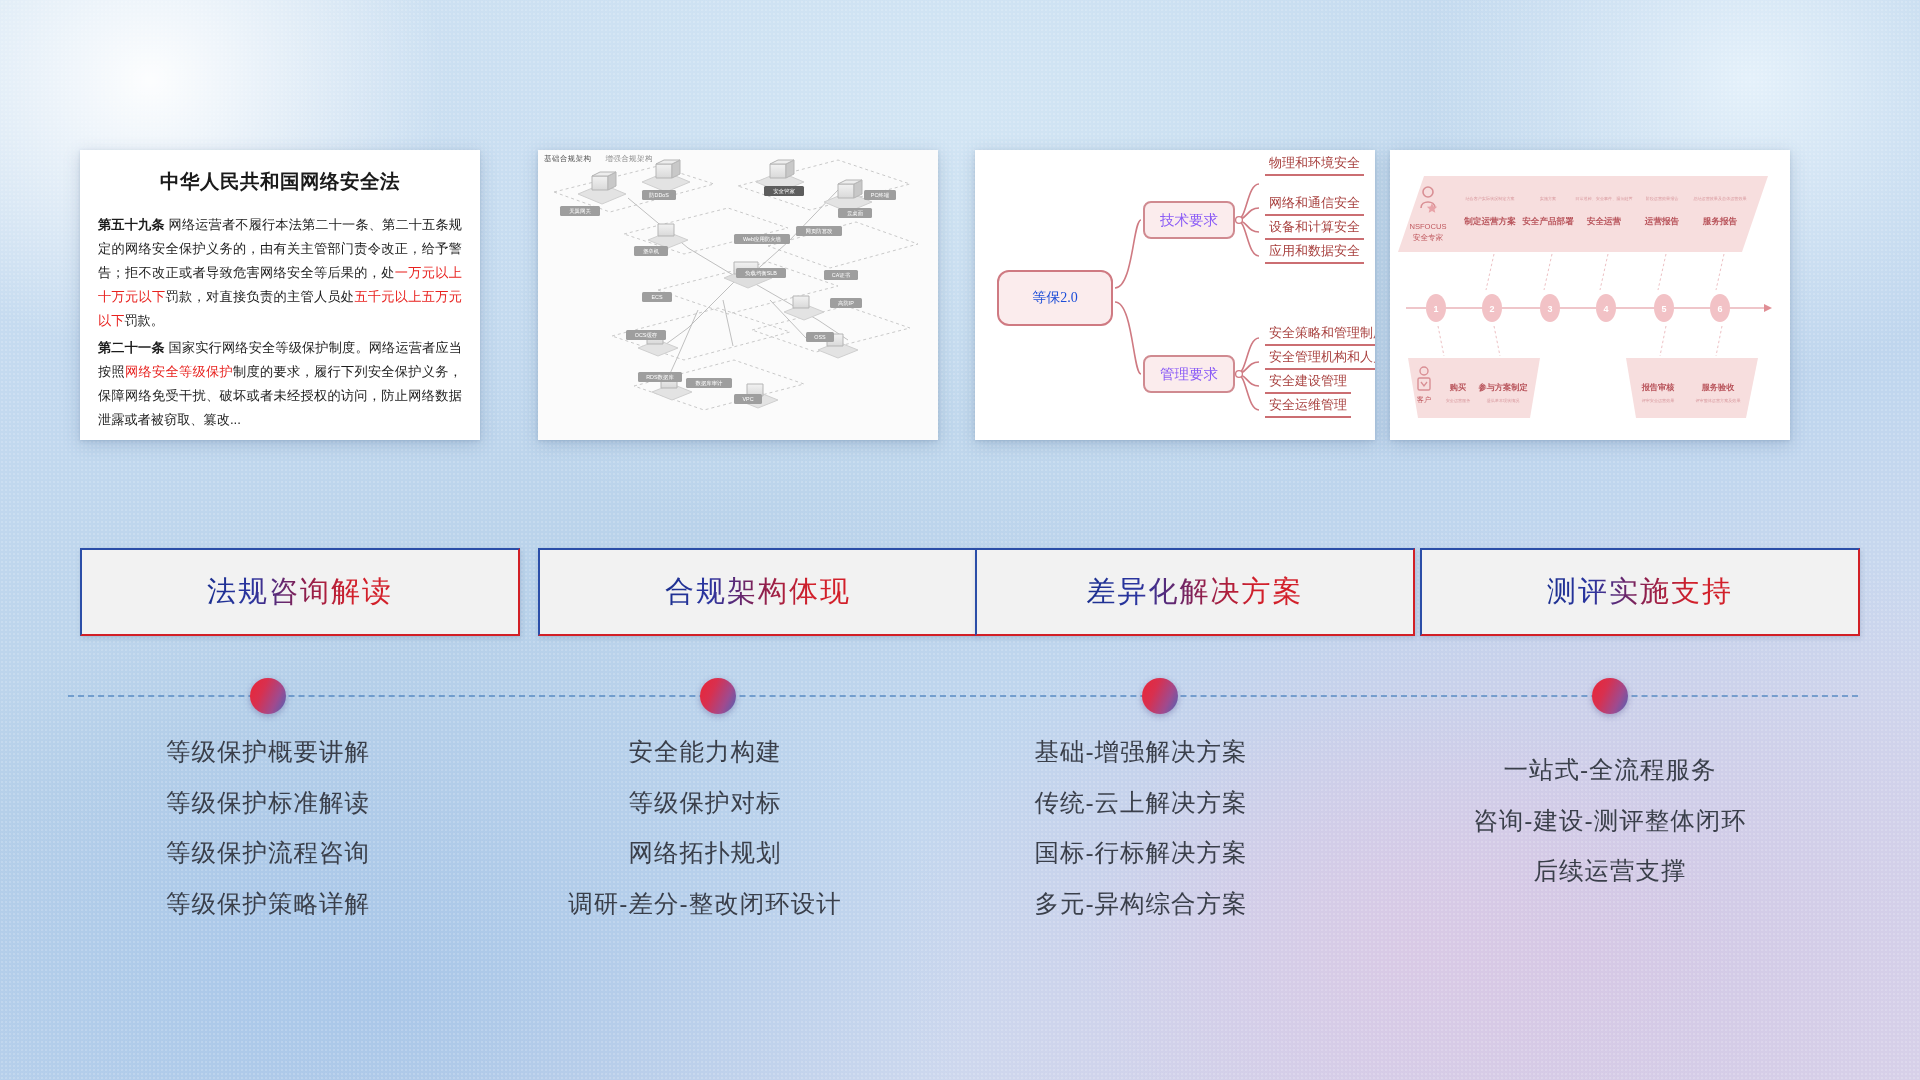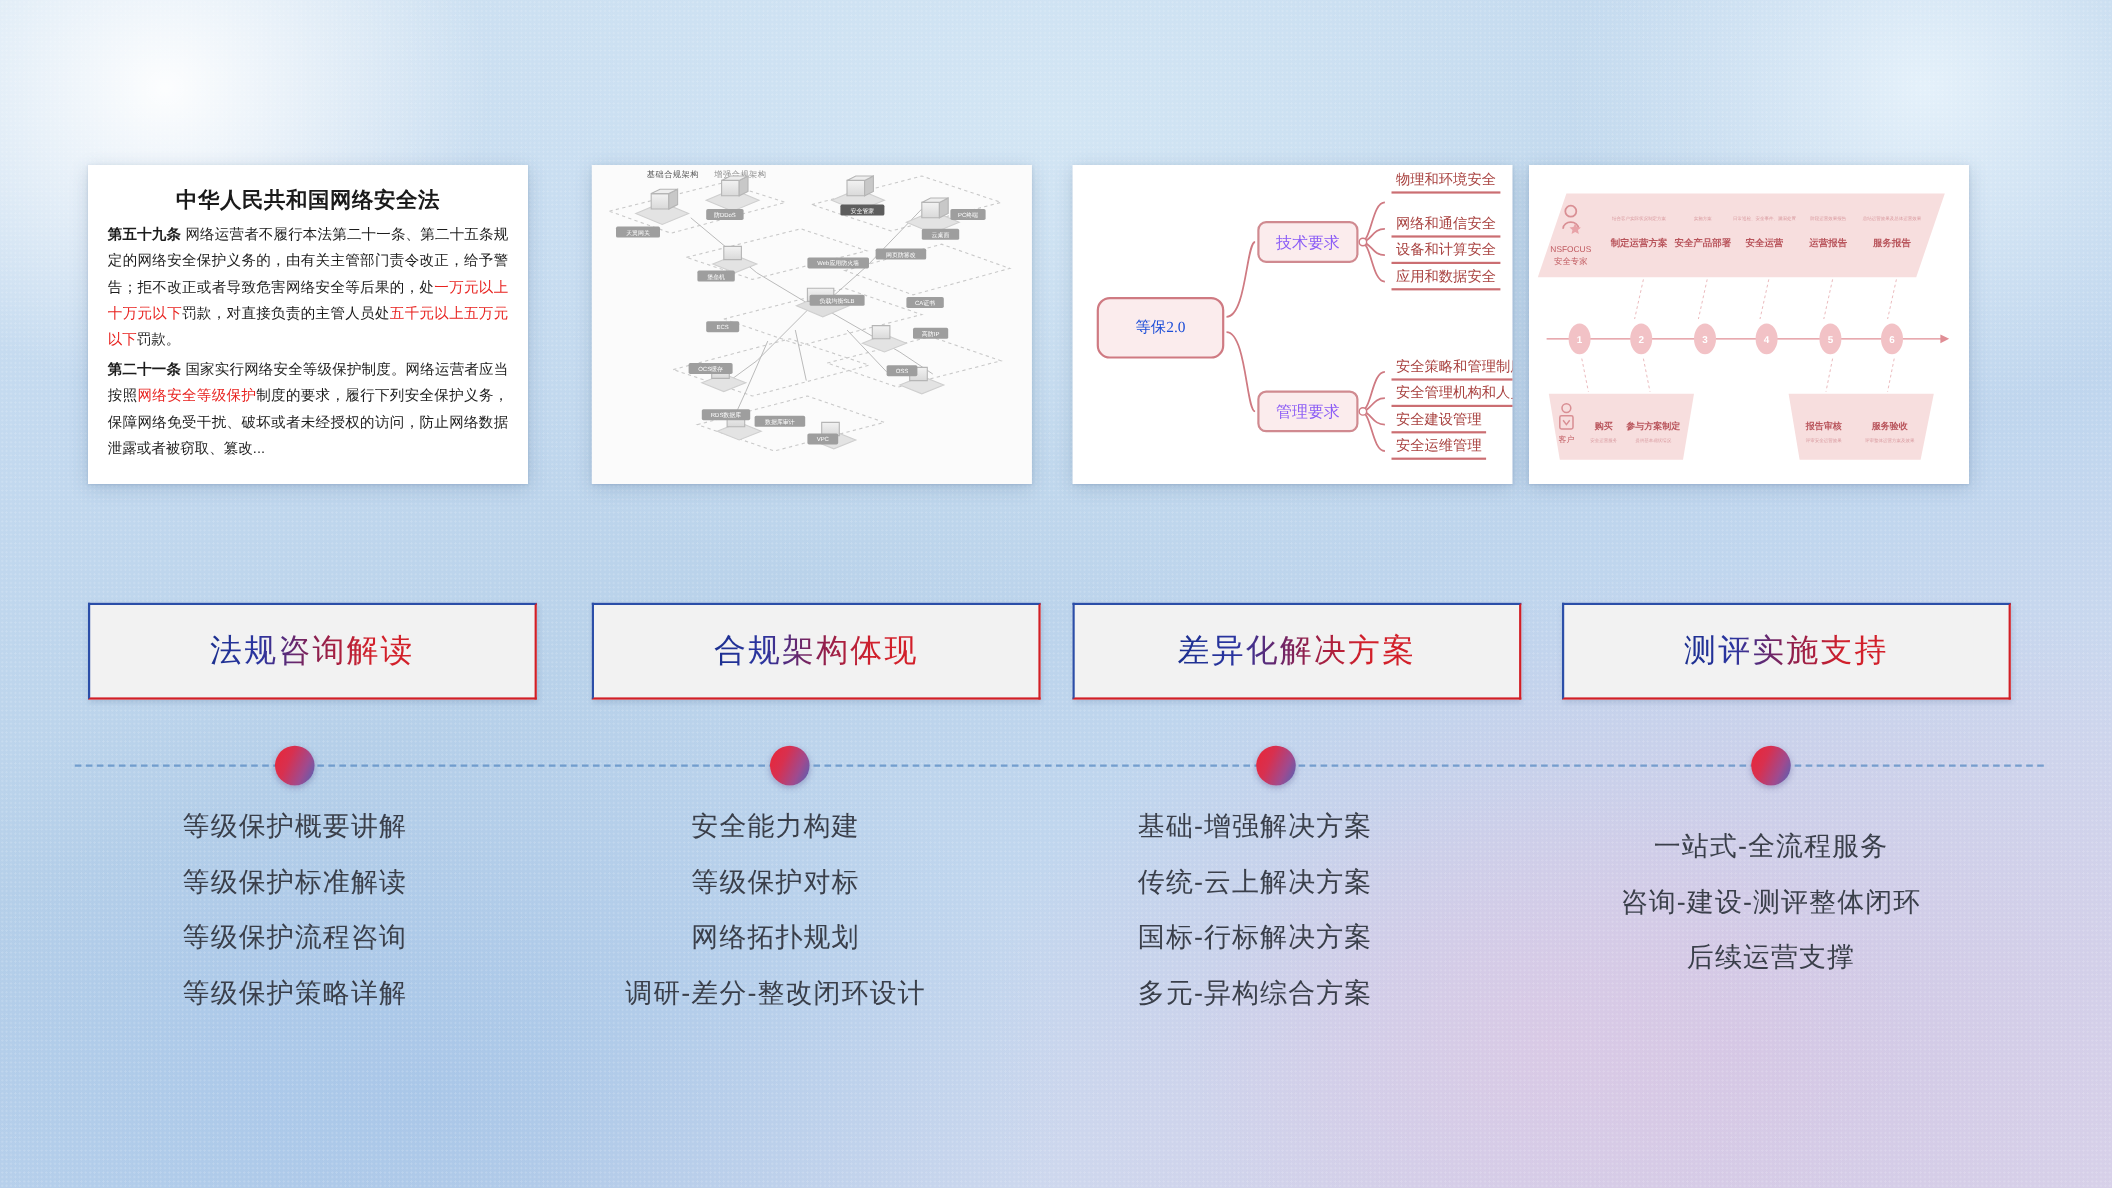--- a/index.html
+++ b/index.html
@@ -37,30 +37,30 @@
     overflow:hidden;
   }
   .card-1 { left:80px; }
   .card-2 { left:538px; }
   .card-3 { left:975px; }
   .card-4 { left:1390px; }
 
   
   .law { padding:18px 18px 10px 18px; }
   .law-title { text-align:center; font-weight:bold; font-size:19.5px; color:#1a1a1a;
-    letter-spacing:.5px; margin-bottom:6px; }
+    letter-spacing:.5px; margin-bottom:18px; }
   .law-p { font-size:13.2px; line-height:1.82; color:#1c1c1c; text-align:justify; }
   .law-p + .law-p { margin-top:3px; }
   .law-p b { font-weight:bold; }
   .law-red { color:#e8221f; }
 
   
   .arch { position:relative; width:100%; height:100%; background:#fbfbfb; }
   .arch-tab { position:absolute; left:6px; top:4px; font-size:7.5px; color:#8d8d8d; letter-spacing:.4px;}
-  .arch-tab b { color:#555; font-weight:normal; margin-right:14px;margin-left:44px;}
+  .arch-tab b { color:#555; font-weight:normal; margin-right:14px;}
   .arch svg { position:absolute; inset:0; }
 
   
   .mind { position:relative; width:100%; height:100%; }
   .mm-root {
     position:absolute; left:22px; top:120px; width:116px; height:56px;
     border:2.5px solid #cf7a82; border-radius:12px; background:#fbeced;
     display:flex; align-items:center; justify-content:center;
     color:#1d4ed8; font-size:14px; font-family:"Liberation Serif","DejaVu Serif",serif;
   }
@@ -79,21 +79,21 @@
   }
   .mind svg { position:absolute; inset:0; }
 
   
   .flow { position:relative; width:100%; height:100%; background:#fff; }
   .flow svg { position:absolute; inset:0; }
 
   
   .labels { position:absolute; left:0; top:548px; width:1920px; height:92px; }
   .label-box {
-    position:absolute; top:0; height:88px; width:408px;
+    position:absolute; top:0; height:88px; width:440px;
     background:#f2f2f2;
     border:2px solid #d21f26;
     border-top-color:#2b4ea8; border-left-color:#2b4ea8;
     box-shadow:1px 2px 5px rgba(40,70,120,.18);
     display:flex; align-items:center; justify-content:center;
   }
   .label-text {
     font-size:29px; font-weight:500; letter-spacing:2px;
     background:linear-gradient(90deg,#1b2f8f 0%, #2b35a0 24%, #8c1f4e 52%, #d2202a 78%, #d2202a 100%);
     -webkit-background-clip:text; background-clip:text; color:transparent;

